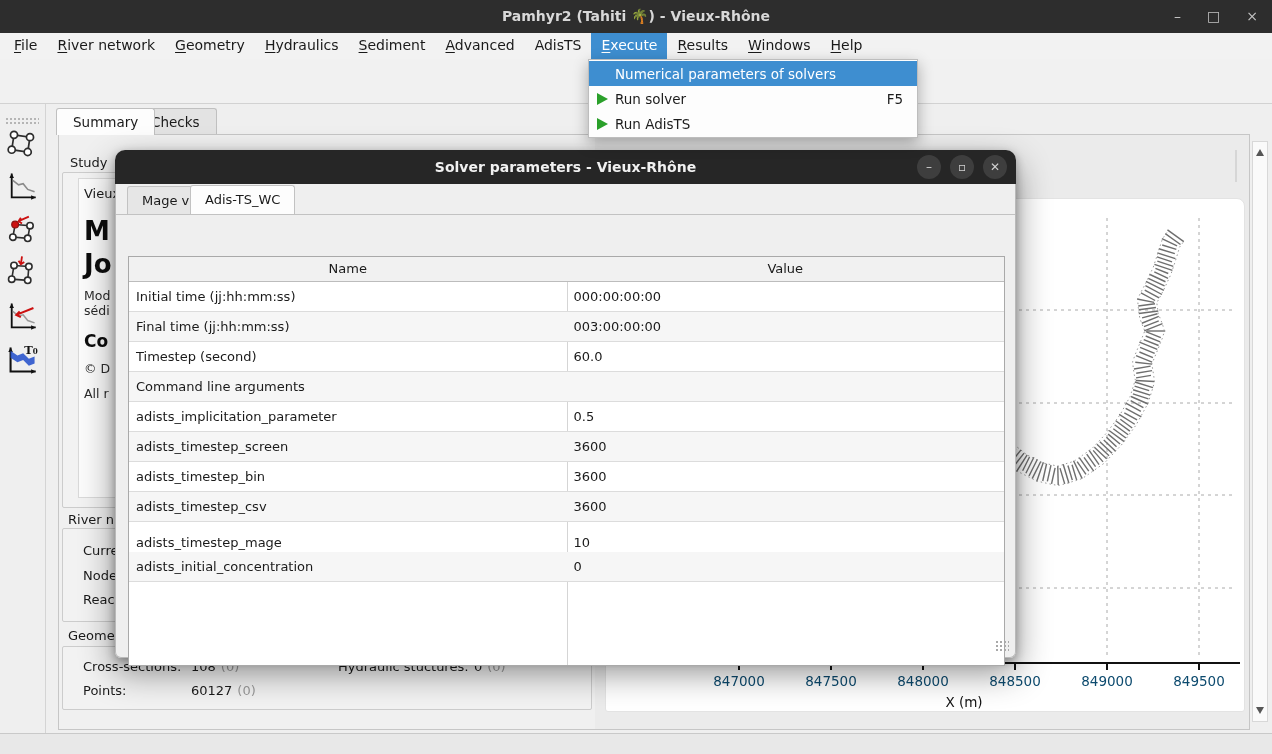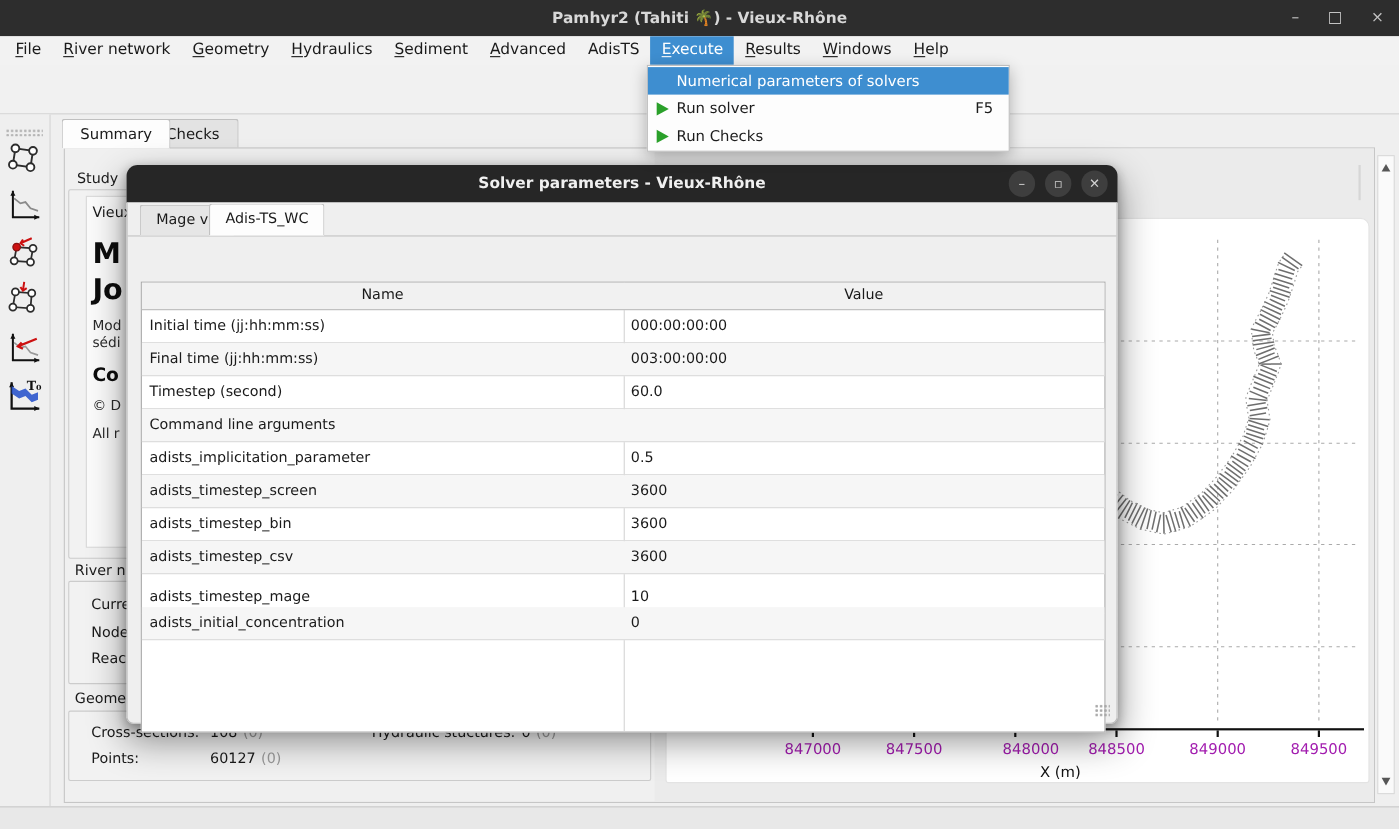--- a/index.html
+++ b/index.html
@@ -47,21 +47,21 @@
   .stat { position:absolute; font-size:13px; white-space:nowrap; }
   .s-label { display:inline-block; }
   .s-extra { color:#9a9a9a; margin-left:5px; }
 
   
   .plot-panel { position:absolute; left:595px; top:135px; width:654px; height:594px; background:#ebebeb; }
   .plot-card { position:absolute; left:605px; top:198px; width:640px; height:514px; background:#ffffff; border:1px solid #e3e3e3; border-radius:8px 8px 3px 3px; }
   .plot-svg { position:absolute; left:605px; top:198px; width:640px; height:514px; }
   .x-axis { position:absolute; left:680px; top:662px; width:560px; height:2px; background:#111; }
   .x-tick { position:absolute; top:664px; width:2px; height:6px; background:#111; }
-  .x-tick-label { position:absolute; top:673px; width:80px; text-align:center; font-size:13.5px; color:#a21caf; }
+  .x-tick-label { position:absolute; top:673px; width:80px; text-align:center; font-size:13.5px; color:#0c4a6e; }
   .x-axis-title { position:absolute; left:924px; top:694px; width:80px; text-align:center; font-size:13.5px; color:#111; }
   .plot-sliver { position:absolute; left:1235px; top:150px; width:2px; height:32px; background:#d6d6d6; }
 
   
   .scrollbar { position:absolute; left:1252px; top:141px; width:16px; height:581px; background:#fafafa; border:1px solid #d8d8d8; }
   .sb-arrow { position:absolute; left:3px; width:0; height:0; border-left:4px solid transparent; border-right:4px solid transparent; }
   .sb-up { top:7px; border-bottom:7px solid #565656; }
   .sb-down { bottom:7px; border-top:7px solid #565656; }
 
   .bottom-strip { position:absolute; left:0; top:733px; width:1272px; height:21px; background:#e8e8e8; border-top:1px solid #c9c9c9; }
@@ -347,21 +347,21 @@
       <polyline points="1002.1,459.5 1005.6,462.2 1009.1,465.0 1012.6,467.7 1016.9,471.0 1021.4,473.3 1025.0,475.1 1028.6,476.9 1032.2,478.7 1036.9,481.0 1042.4,482.3 1046.9,483.3 1051.4,484.3 1058.2,485.5 1064.7,483.9 1068.7,482.7 1072.7,481.5 1076.7,480.3 1082.1,478.6 1086.8,475.4 1090.1,473.1 1093.4,470.8 1096.8,468.4 1100.1,466.1 1104.2,463.2 1107.6,459.7 1110.3,456.8 1112.9,454.0 1115.6,451.2 1118.3,448.3 1121.3,445.1 1124.0,441.5 1126.3,438.3 1128.6,435.1 1131.0,432.0 1133.3,428.8 1136.0,425.1 1138.5,420.6 1140.7,416.6 1142.9,412.6 1145.1,408.6 1147.7,403.8 1149.3,399.1 1150.5,395.3 1151.7,391.5 1152.9,387.7 1154.5,381.5 1153.6,374.9 1152.9,370.4 1152.1,365.9 1151.4,364.1 1152.5,362.4 1154.3,358.1 1156.0,353.9 1157.8,349.6 1159.3,345.8 1160.8,342.0 1162.3,338.3 1164.5,331.0 1162.3,323.7 1160.8,320.0 1159.3,316.2 1158.2,313.6 1157.9,311.0 1157.4,307.2 1156.9,303.5 1156.3,302.9 1157.4,301.7 1159.4,298.0 1161.4,294.2 1163.5,290.2 1165.4,286.3 1167.1,282.5 1168.9,278.8 1170.8,274.5 1172.3,270.3 1173.5,266.5 1174.8,262.8 1176.0,258.9 1177.4,254.5 1178.7,250.1 1179.5,247.2 1181.2,245.0 1183.7,241.5" fill="none" stroke="#9a9a9a" stroke-width="1" stroke-dasharray="1.5,3"></polyline>
     </svg>
   <div class="plot-sliver"></div>
   <div class="x-axis"></div>
   <div id="ticks">
       <div class="x-tick" style="left: 738px;"></div>
       <div class="x-tick-label" style="left: 699px;">847000</div>
       <div class="x-tick" style="left: 830px;"></div>
       <div class="x-tick-label" style="left: 791px;">847500</div>
       <div class="x-tick" style="left: 922px;"></div>
-      <div class="x-tick-label" style="left: 883px; text-align: right;">848000</div>
+      <div class="x-tick-label" style="left: 883px;">848000</div>
       <div class="x-tick" style="left: 1014px;"></div>
       <div class="x-tick-label" style="left: 975px;">848500</div>
       <div class="x-tick" style="left: 1106px;"></div>
       <div class="x-tick-label" style="left: 1067px;">849000</div>
       <div class="x-tick" style="left: 1198px;"></div>
       <div class="x-tick-label" style="left: 1159px;">849500</div>
     </div>
   <div class="x-axis-title">X (m)</div>
 
   <div class="scrollbar">
@@ -377,21 +377,21 @@
         <span class="dd-label">Numerical parameters of solvers</span>
         <span class="dd-shortcut"></span>
       </div>
       <div class="dd-item">
         <span class="dd-icon play"></span>
         <span class="dd-label">Run solver</span>
         <span class="dd-shortcut">F5</span>
       </div>
       <div class="dd-item">
         <span class="dd-icon play"></span>
-        <span class="dd-label">Run Checks</span>
+        <span class="dd-label">Run AdisTS</span>
         <span class="dd-shortcut"></span>
       </div>
     </div>
 
   <div class="dialog">
     <div class="dlg-titlebar">
       <div class="dlg-title">Solver parameters - Vieux-Rhône</div>
       <div class="dlg-controls">
         <div class="dlg-circle">–</div>
         <div class="dlg-circle">▫</div>

